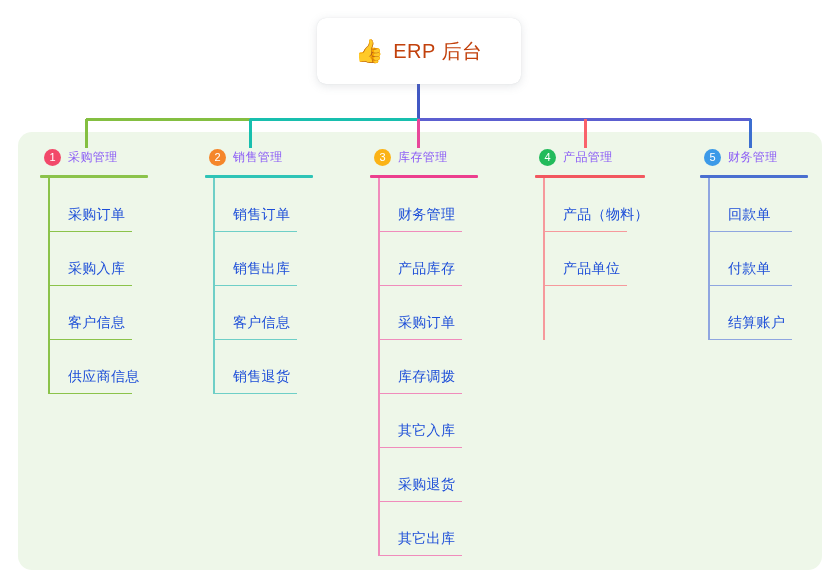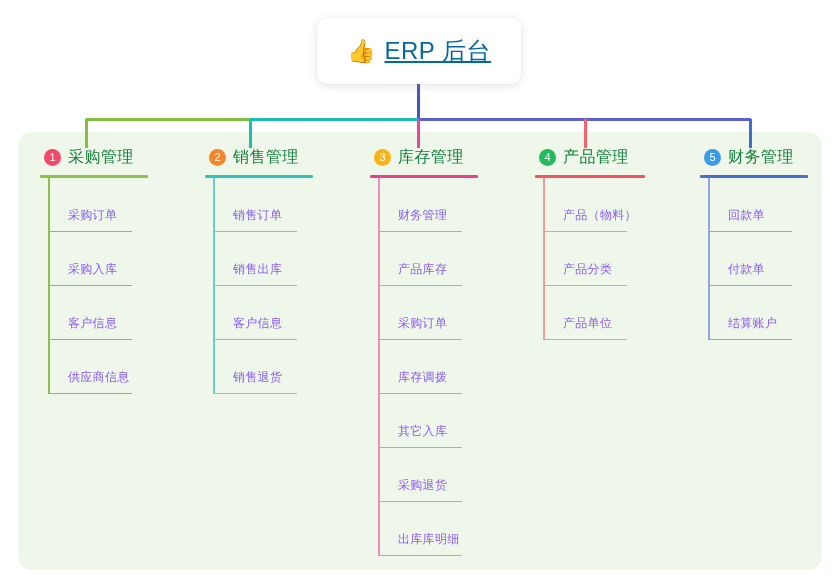--- a/index.html
+++ b/index.html
@@ -39,25 +39,24 @@
     gap: 9px;
     box-sizing: border-box;
     z-index: 5;
   }
   #root-card .thumb {
     font-size: 23px;
     line-height: 1;
     display: inline-block;
   }
   #root-card .root-title {
-    font-size: 24px;
-    color: #0369a1;
+    font-size: 20px;
+    color: #c2410c;
     letter-spacing: 0.5px;
     white-space: nowrap;
-    text-decoration: underline;
   }
 
   
   #connectors {
     position: absolute;
     left: 0; top: 0;
     width: 839px;
     height: 588px;
     z-index: 2;
     pointer-events: none;
@@ -100,22 +99,22 @@
     height: 17px;
     border-radius: 50%;
     color: #ffffff;
     font-size: 11px;
     line-height: 17px;
     text-align: center;
     flex: 0 0 auto;
     font-weight: normal;
   }
   .col-title {
-    font-size: 16px;
-    color: #15803d;
+    font-size: 12px;
+    color: #8b5cf6;
     letter-spacing: 0.4px;
   }
   .head-rule {
     height: 3px;
     margin-top: 7px;
     border-radius: 1px;
   }
 
   .items {
     position: relative;
@@ -130,22 +129,22 @@
   }
   .item {
     position: relative;
     height: 54px;
     box-sizing: border-box;
   }
   .item-label {
     position: absolute;
     left: 28px;
     bottom: 8px;
-    font-size: 12px;
-    color: #8b5cf6;
+    font-size: 14px;
+    color: #1d4ed8;
     white-space: nowrap;
     letter-spacing: 0.3px;
   }
   .item-rule {
     position: absolute;
     left: 8px;
     bottom: 0;
     height: 1.5px;
     width: 84px;
   }
@@ -256,42 +255,38 @@
           </div>
           <div class="item">
             <span class="item-label">其它入库</span>
             <div class="item-rule" style="background: rgb(240, 140, 188);"></div>
           </div>
           <div class="item">
             <span class="item-label">采购退货</span>
             <div class="item-rule" style="background: rgb(240, 140, 188);"></div>
           </div>
           <div class="item">
-            <span class="item-label">出库库明细</span>
+            <span class="item-label">其它出库</span>
             <div class="item-rule" style="background: rgb(240, 140, 188);"></div>
           </div>
         </div>
       </div>
       <div class="column" style="left: 535px;">
         <div class="col-head">
           <span class="badge" style="background: rgb(34, 187, 91);">4</span>
           <span class="col-title">产品管理</span>
         </div>
         <div class="head-rule" style="background: rgb(242, 87, 95); width: 110px;"></div>
         <div class="items">
           <div class="spine" style="background: rgb(246, 153, 156); height: 162px;"></div>
           <div class="item">
             <span class="item-label">产品（物料）</span>
             <div class="item-rule" style="background: rgb(246, 153, 156);"></div>
           </div>
           <div class="item">
-            <span class="item-label">产品分类</span>
-            <div class="item-rule" style="background: rgb(246, 153, 156);"></div>
-          </div>
-          <div class="item">
             <span class="item-label">产品单位</span>
             <div class="item-rule" style="background: rgb(246, 153, 156);"></div>
           </div>
         </div>
       </div>
       <div class="column" style="left: 700px;">
         <div class="col-head">
           <span class="badge" style="background: rgb(60, 154, 232);">5</span>
           <span class="col-title">财务管理</span>
         </div>

